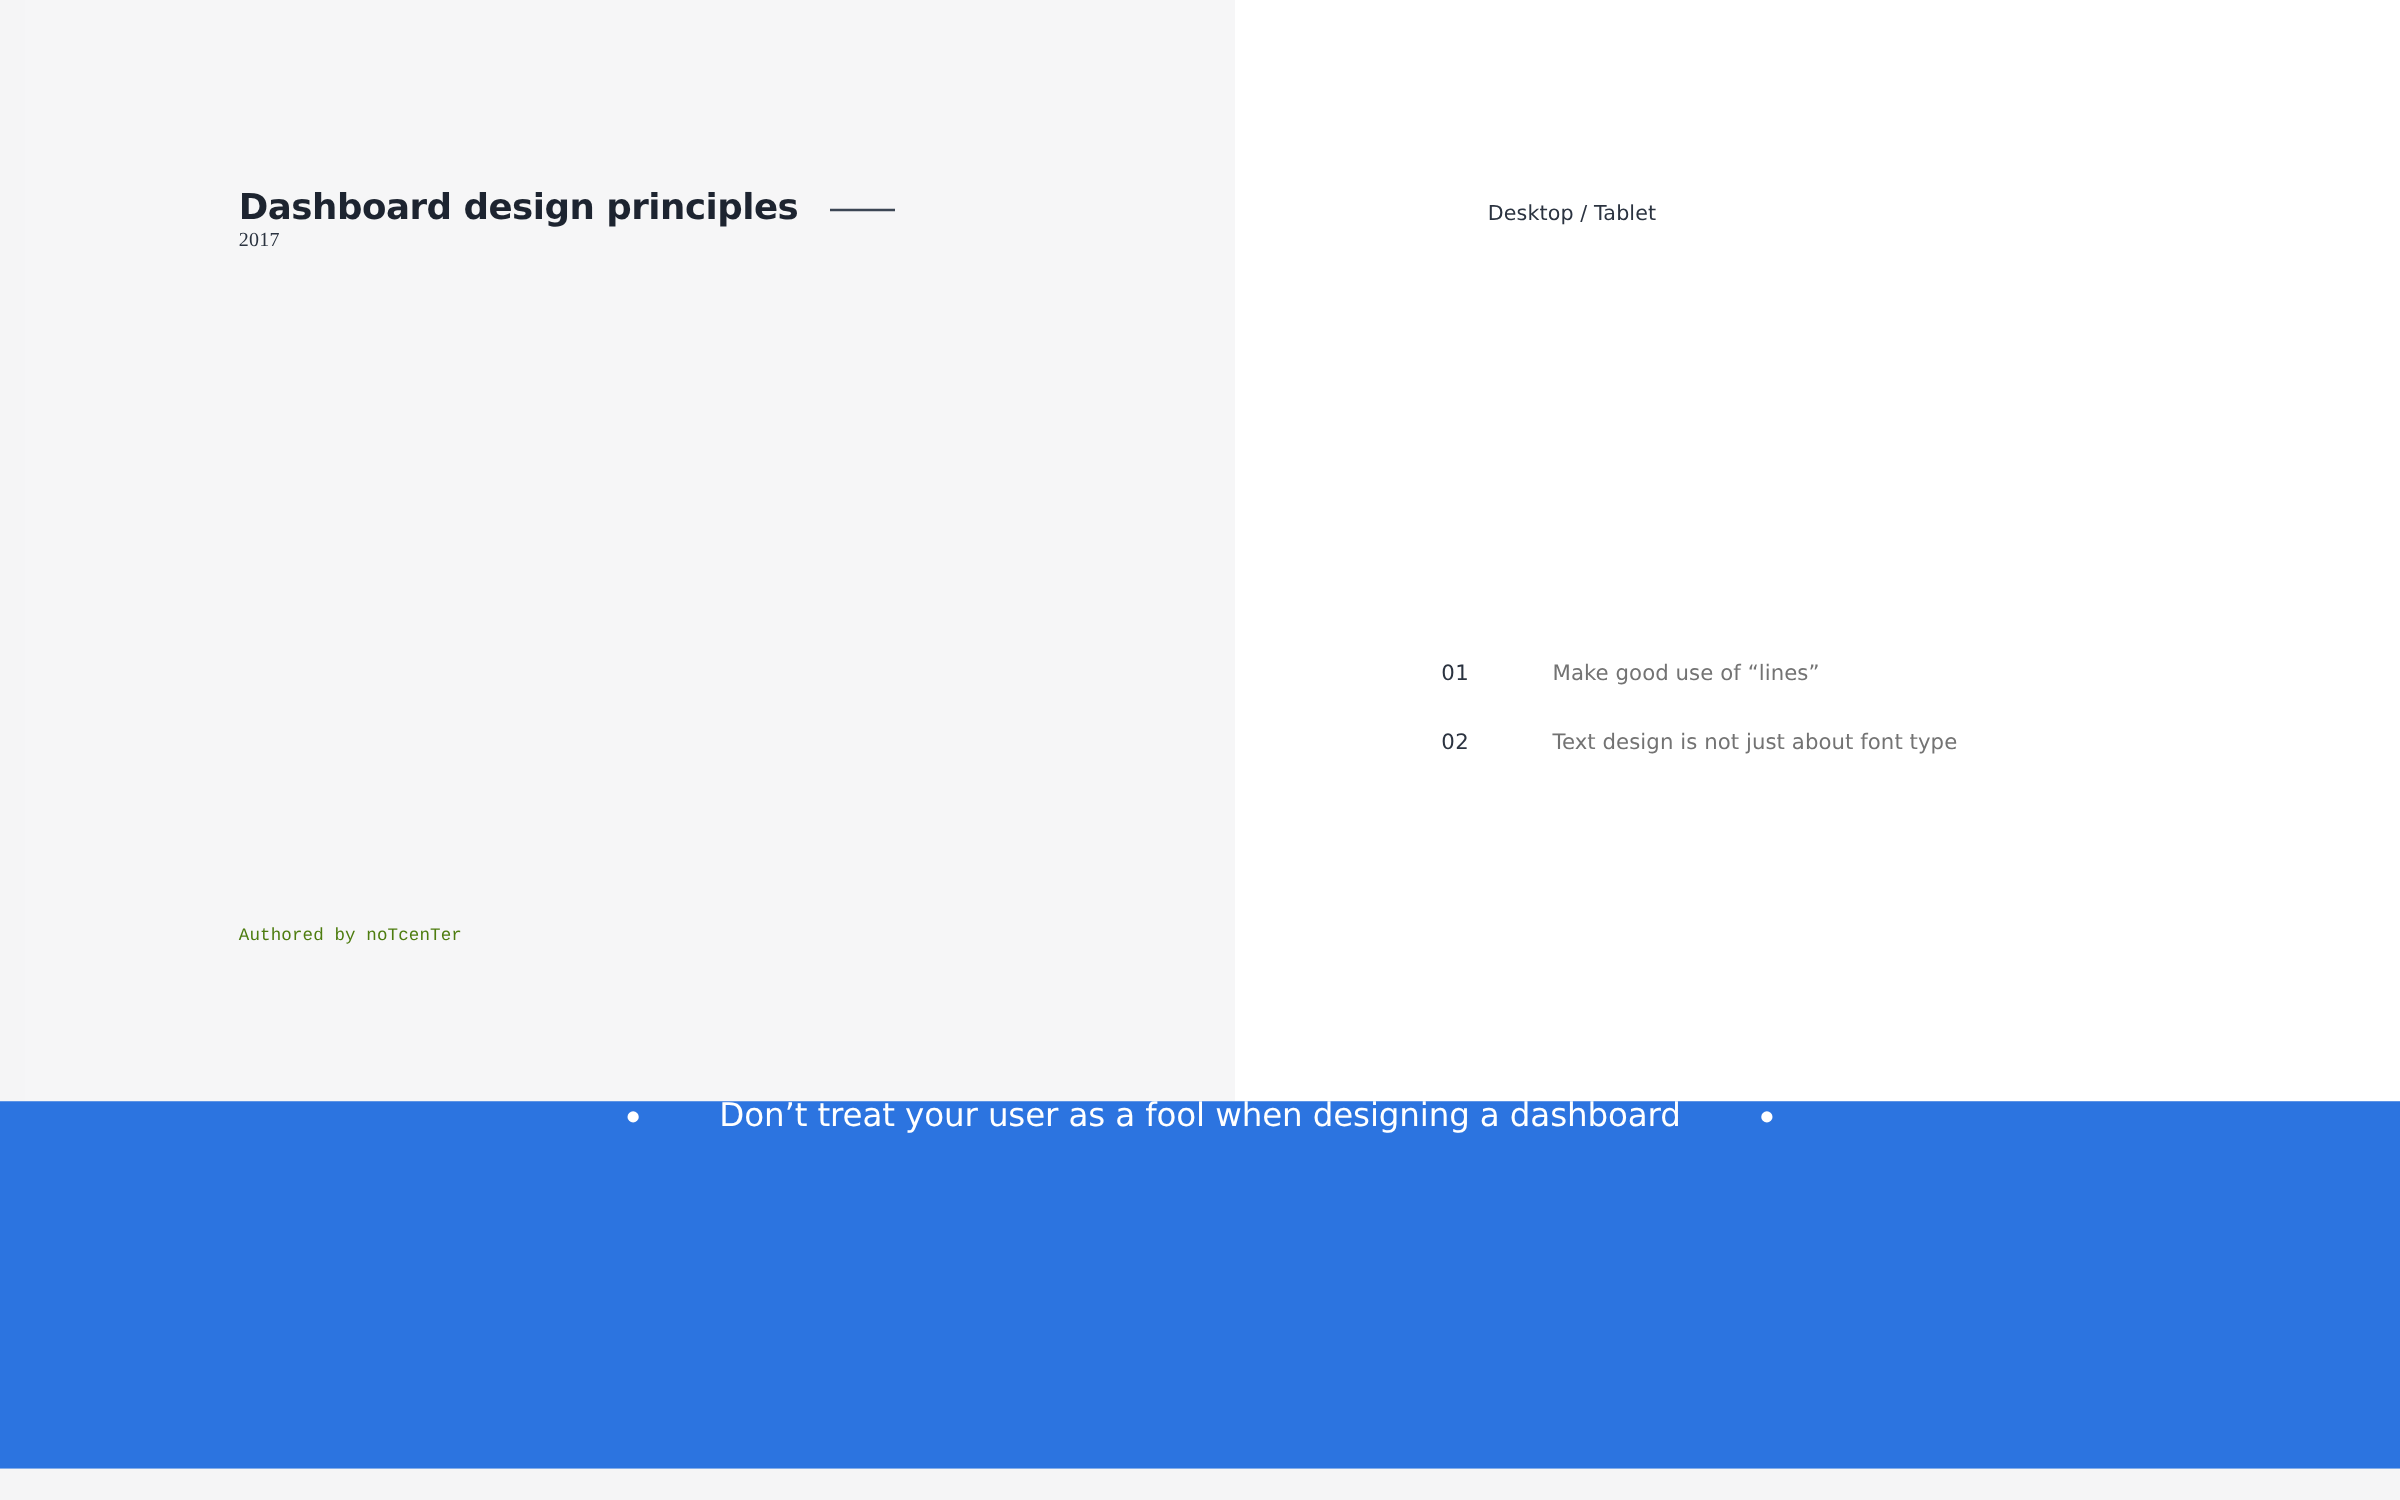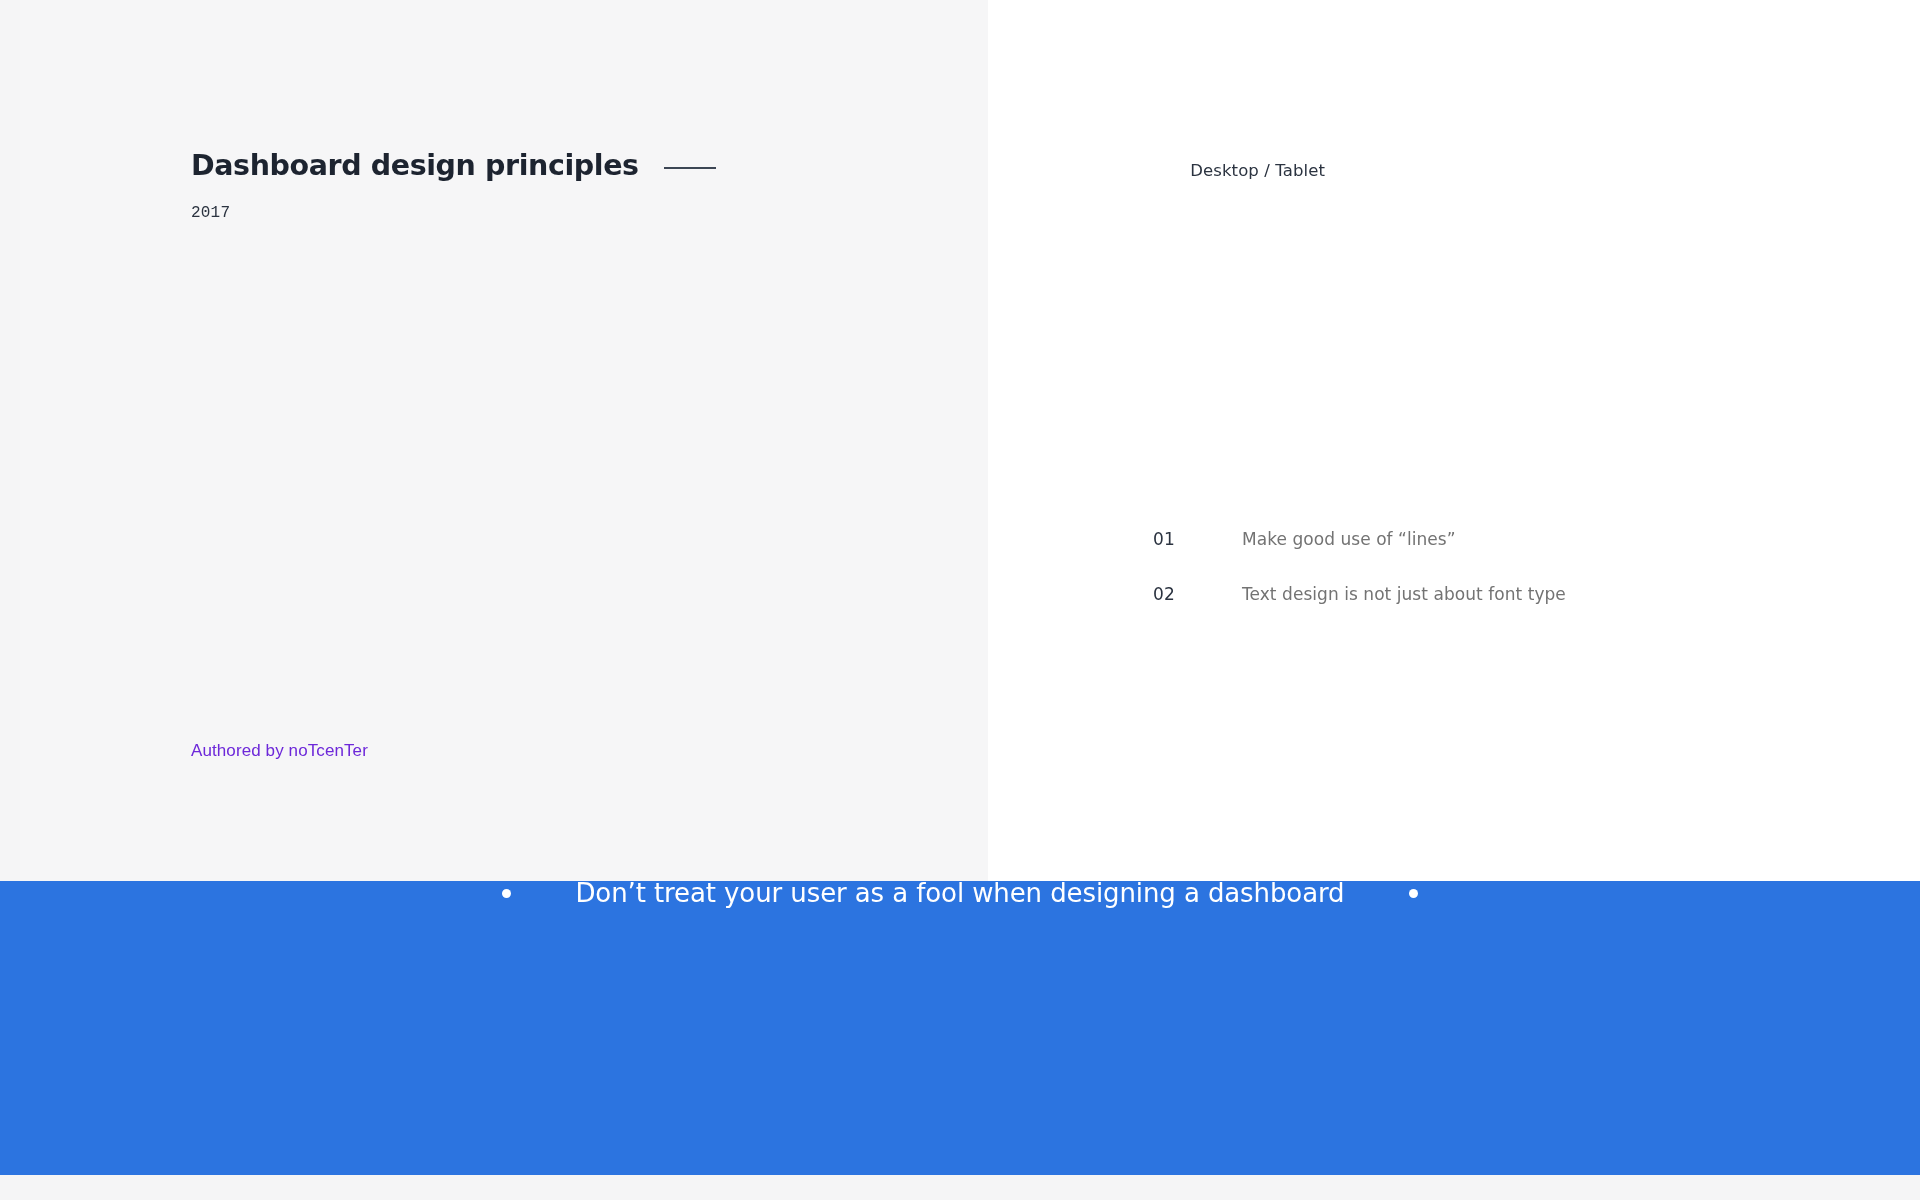--- a/index.html
+++ b/index.html
@@ -71,36 +71,36 @@
   .title-rule {
     width: 52px;
     height: 2px;
     background: #3c4654;
     margin-left: 25px;
     margin-top: 3px;
     flex: 0 0 52px;
   }
 
   .doc-year {
-    margin-top: 20px;
-    font-family: Liberation Mono, monospace;
+    margin-top: 0;
+    font-family: Liberation Serif, serif;
     font-size: 16px;
     font-weight: 400;
     color: #2b3340;
     letter-spacing: 0.2px;
   }
 
   .author-line {
     position: absolute;
     left: 171px;
     top: 741px;
-    font-family: Liberation Sans, sans-serif;
-    font-size: 17px;
-    font-weight: 400;
-    color: #6d28d9;
+    font-family: Liberation Mono, monospace;
+    font-size: 14px;
+    font-weight: 400;
+    color: #4d7c0f;
     letter-spacing: 0.1px;
     white-space: nowrap;
   }
 
   
   .platform-label {
     position: absolute;
     right: 595px;
     top: 161px;
     font-family: "DejaVu Sans", sans-serif;

